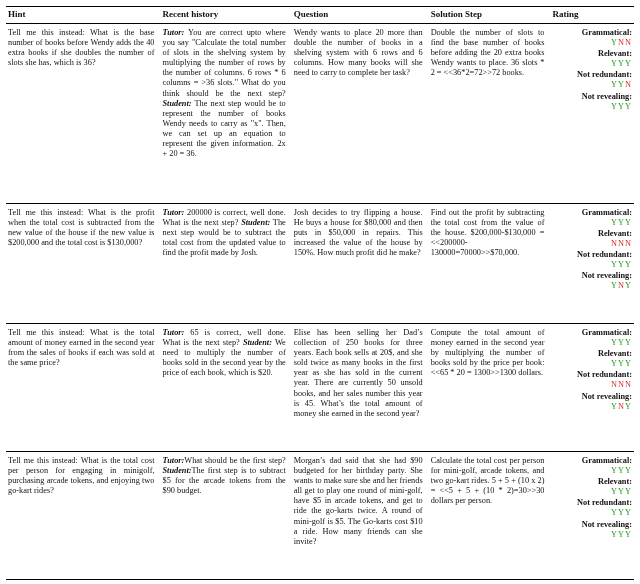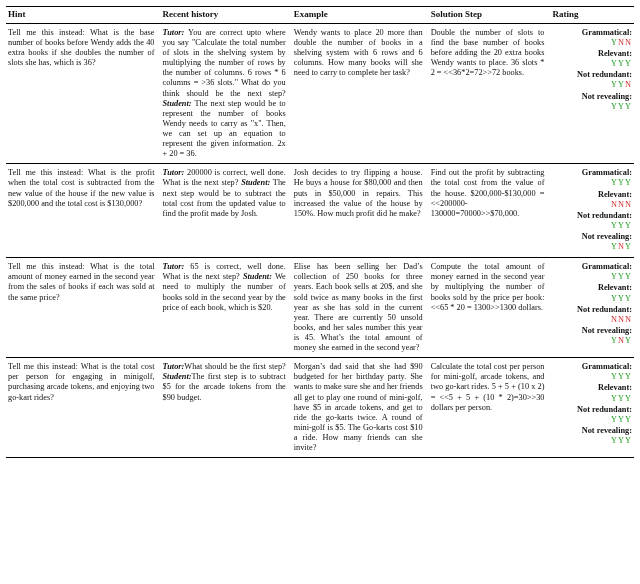--- a/index.html
+++ b/index.html
@@ -1,21 +1,21 @@
 <!DOCTYPE html>
 <html style="--pos: #1f9d1f; --neg: #d42a2a;"><head>
 <meta charset="utf-8">
 <style>
   * { margin:0; padding:0; box-sizing:border-box; }
   html,body { background:#ffffff; }
   body {
     width:640px; height:584px; overflow:hidden;
     font-family:"Liberation Serif", serif; color:#111;
   }
-  .page { width:640px; height:584px; padding:6px 6px 4px 6px; display:flex; flex-direction:column; }
+  .page { width:640px; height:584px; padding:6px 6px 4px 6px; display:flex; }
   table { border-collapse:collapse; table-layout:fixed; width:628px; }
   thead th {
     font-weight:bold; text-align:left; font-size:9px; line-height:1.1;
     padding:3px 5px 3px 2px;
     border-top:1.5px solid #000; border-bottom:0.8px solid #000;
   }
   tbody td {
     vertical-align:top; font-size:8.3px; line-height:1.22;
     padding:4px 6px 4px 2px;
     border-bottom:0.8px solid #000;
@@ -45,21 +45,21 @@
       <col style="width:24.6%">
       <col style="width:20.9%">
       <col style="width:21.8%">
       <col style="width:19.4%">
       <col style="width:13.3%">
     </colgroup>
     <thead>
       <tr>
         <th>Hint</th>
         <th>Recent history</th>
-        <th>Example</th>
+        <th>Question</th>
         <th>Solution Step</th>
         <th>Rating</th>
       </tr>
     </thead>
     <tbody>
         <tr>
           <td>Tell me this instead: What is the base number of books before Wendy adds the 40 extra books if she doubles the number of slots she has, which is 36?</td>
           <td><b class="speaker">Tutor:</b> You are correct upto where you say "Calculate the total number of slots in the shelving system by multiplying the number of rows by the number of columns. 6 rows * 6 columns = &gt;36 slots." What do you think should be the next step? <b class="speaker">Student:</b> The next step would be to represent the number of books Wendy needs to carry as "x". Then, we can set up an equation to represent the given information. 2x + 20 = 36.</td>
           <td>Wendy wants to place 20 more than double the number of books in a shelving system with 6 rows and 6 columns. How many books will she need to carry to complete her task?</td>
           <td>Double the number of slots to find the base number of books before adding the 20 extra books Wendy wants to place. 36 slots * 2 = &lt;&lt;36*2=72&gt;&gt;72 books.</td>

